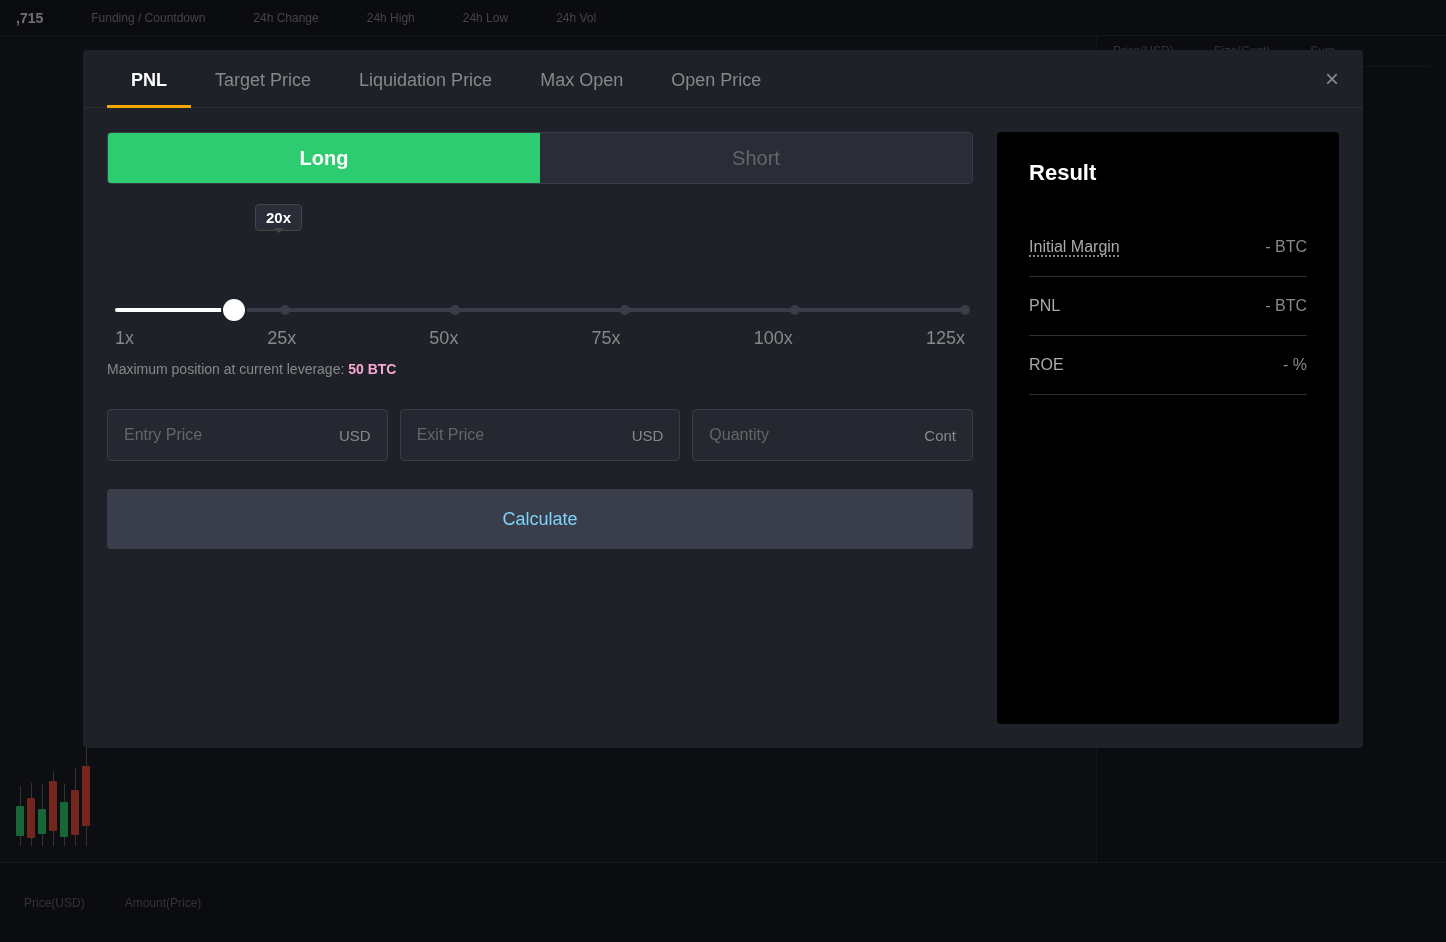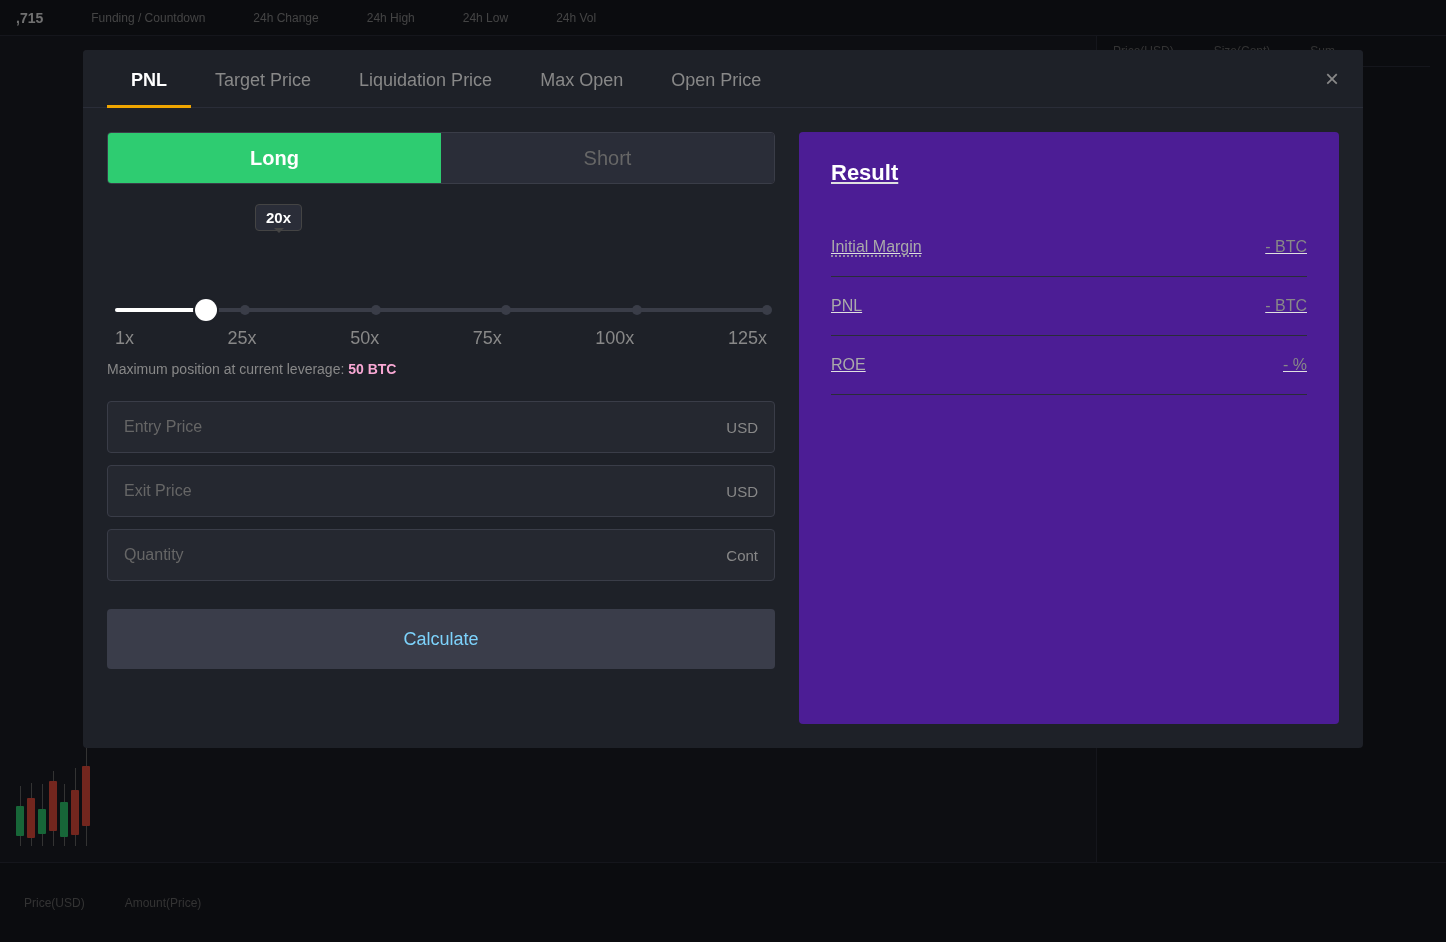--- a/index.html
+++ b/index.html
@@ -262,23 +262,23 @@
       color: #888;
       margin-top: 4px;
     }
     .max-position strong {
       color: #f9a8d4;
     }
 
     
     .input-group {
       display: flex;
-      flex-direction: column;
+      flex-direction: row;
       gap: 12px;
-      margin-top: 4px;
+      margin-top: 12px;
     }
     .input-field {
       background: #252830;
       border: 1px solid #3a3d48;
       border-radius: 4px;
       height: 52px;
       display: flex;
       align-items: center;
       padding: 0 16px;
       justify-content: space-between;
@@ -310,24 +310,23 @@
       color: #7dd3fc;
       font-size: 18px;
       cursor: pointer;
       margin-top: 8px;
       font-family: inherit;
     }
 
     
     .right-panel {
       width: 540px;
-      background: #4c1d95;
+      background: #000000;
       border-radius: 4px;
       padding: 28px 32px;
-      text-decoration: underline;
     }
     .result-title {
       font-size: 22px;
       font-weight: bold;
       color: #fff;
       margin-bottom: 32px;
     }
 
     .result-rows {
       display: flex;

